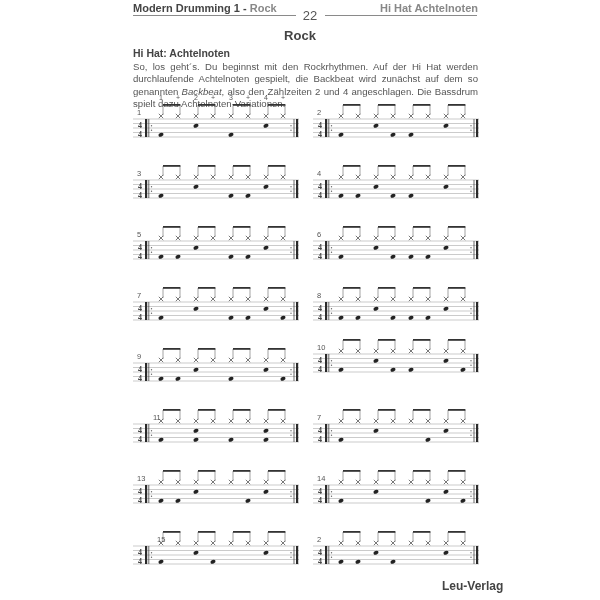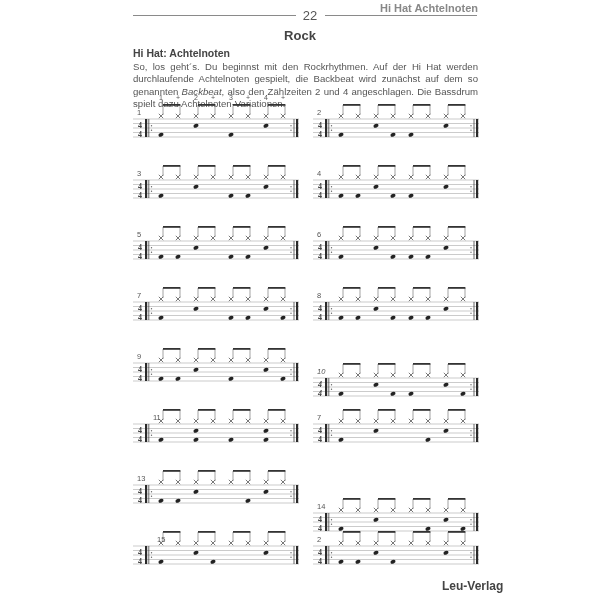--- a/index.html
+++ b/index.html
@@ -20,20 +20,23 @@
   .exercise { position:absolute; width:170px; height:52px; }
   .exercise svg { position:absolute; left:0; top:0; overflow:visible; }
   .ex-num { position:absolute; font-size:7.5px; color:#555; }
   .count { position:absolute; font-size:7px; color:#555; }
   .footer { position:absolute; left:442px; top:579px; font-size:12px; font-weight:bold; color:#444; }
 </style>
 </head>
 <body>
 
 <div class="page">
+  <div class="hdr-left">
+    <span>Modern Drumming 1 - </span><span class="sub">Rock</span>
+  </div>
   <div class="hdr-line-l"></div>
   <div class="pagenum">22</div>
   <div class="hdr-line-r"></div>
   <div class="hdr-right">Hi Hat Achtelnoten</div>
 
   <div class="title">Rock</div>
   <div class="subtitle">Hi Hat: Achtelnoten</div>
   <div class="intro">
     <span>So, los geht´s. Du beginnst mit den Rockrhythmen. Auf der Hi Hat werden durchlaufende Achtelnoten gespielt, die Backbeat wird zunächst auf dem so genannten </span><i>Backbeat</i><span>, also den Zählzeiten 2 und 4 angeschlagen. Die Bassdrum spielt dazu Achtelnoten-Variationen.</span>
   </div>
@@ -523,21 +526,21 @@
           <rect x="100" y="1" width="17.4" height="1.8" fill="#333"></rect>
           <rect x="135" y="1" width="17.4" height="1.8" fill="#333"></rect>
           <ellipse cx="63" cy="22.75" rx="2.6" ry="1.9" fill="#222" transform="rotate(-20 63 22.75)"></ellipse>
           <ellipse cx="133" cy="22.75" rx="2.6" ry="1.9" fill="#222" transform="rotate(-20 133 22.75)"></ellipse>
           <ellipse cx="28" cy="31.75" rx="2.6" ry="1.9" fill="#222" transform="rotate(-20 28 31.75)"></ellipse>
           <ellipse cx="45" cy="31.75" rx="2.6" ry="1.9" fill="#222" transform="rotate(-20 45 31.75)"></ellipse>
           <ellipse cx="98" cy="31.75" rx="2.6" ry="1.9" fill="#222" transform="rotate(-20 98 31.75)"></ellipse>
           <ellipse cx="150" cy="31.75" rx="2.6" ry="1.9" fill="#222" transform="rotate(-20 150 31.75)"></ellipse>
         </svg>
       </div>
-      <div class="exercise" style="left: 313px; top: 362px; font-style: italic;">
+      <div class="exercise" style="left: 313px; top: 338px;">
         <div class="ex-num" style="left: 4px; top: 5px;">10</div>
         <svg width="170" height="52">
           <line x1="0" y1="16" x2="166" y2="16" stroke="#b5b5b5" stroke-width="0.7"></line>
           <line x1="0" y1="20.5" x2="166" y2="20.5" stroke="#b5b5b5" stroke-width="0.7"></line>
           <line x1="0" y1="25" x2="166" y2="25" stroke="#b5b5b5" stroke-width="0.7"></line>
           <line x1="0" y1="29.5" x2="166" y2="29.5" stroke="#b5b5b5" stroke-width="0.7"></line>
           <line x1="0" y1="34" x2="166" y2="34" stroke="#b5b5b5" stroke-width="0.7"></line>
           <rect x="12" y="16" width="2.2" height="18" fill="#2a2a2a"></rect>
           <line x1="15.8" y1="16" x2="15.8" y2="34" stroke="#2a2a2a" stroke-width="0.7"></line>
           <circle cx="18.5" cy="22.75" r="0.7" fill="#666"></circle>
@@ -736,21 +739,21 @@
           <rect x="65" y="1" width="17.4" height="1.8" fill="#333"></rect>
           <rect x="100" y="1" width="17.4" height="1.8" fill="#333"></rect>
           <rect x="135" y="1" width="17.4" height="1.8" fill="#333"></rect>
           <ellipse cx="63" cy="22.75" rx="2.6" ry="1.9" fill="#222" transform="rotate(-20 63 22.75)"></ellipse>
           <ellipse cx="133" cy="22.75" rx="2.6" ry="1.9" fill="#222" transform="rotate(-20 133 22.75)"></ellipse>
           <ellipse cx="28" cy="31.75" rx="2.6" ry="1.9" fill="#222" transform="rotate(-20 28 31.75)"></ellipse>
           <ellipse cx="45" cy="31.75" rx="2.6" ry="1.9" fill="#222" transform="rotate(-20 45 31.75)"></ellipse>
           <ellipse cx="115" cy="31.75" rx="2.6" ry="1.9" fill="#222" transform="rotate(-20 115 31.75)"></ellipse>
         </svg>
       </div>
-      <div class="exercise" style="left: 313px; top: 469px; margin-top: 28px;">
+      <div class="exercise" style="left: 313px; top: 469px;">
         <div class="ex-num" style="left: 4px; top: 5px;">14</div>
         <svg width="170" height="52">
           <line x1="0" y1="16" x2="166" y2="16" stroke="#b5b5b5" stroke-width="0.7"></line>
           <line x1="0" y1="20.5" x2="166" y2="20.5" stroke="#b5b5b5" stroke-width="0.7"></line>
           <line x1="0" y1="25" x2="166" y2="25" stroke="#b5b5b5" stroke-width="0.7"></line>
           <line x1="0" y1="29.5" x2="166" y2="29.5" stroke="#b5b5b5" stroke-width="0.7"></line>
           <line x1="0" y1="34" x2="166" y2="34" stroke="#b5b5b5" stroke-width="0.7"></line>
           <rect x="12" y="16" width="2.2" height="18" fill="#2a2a2a"></rect>
           <line x1="15.8" y1="16" x2="15.8" y2="34" stroke="#2a2a2a" stroke-width="0.7"></line>
           <circle cx="18.5" cy="22.75" r="0.7" fill="#666"></circle>

